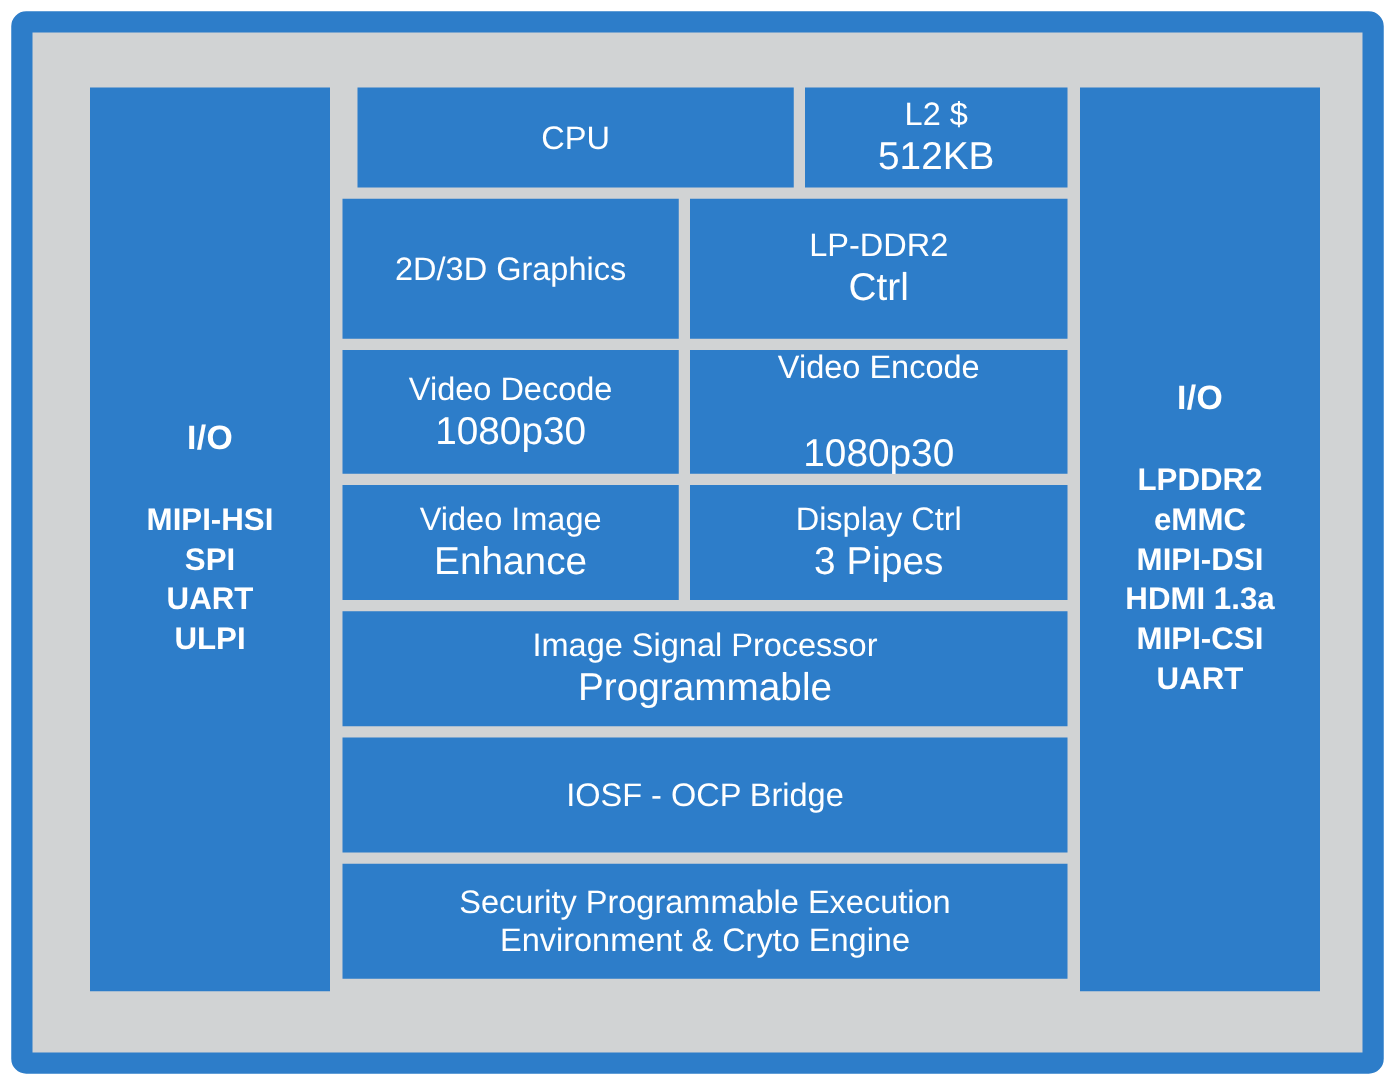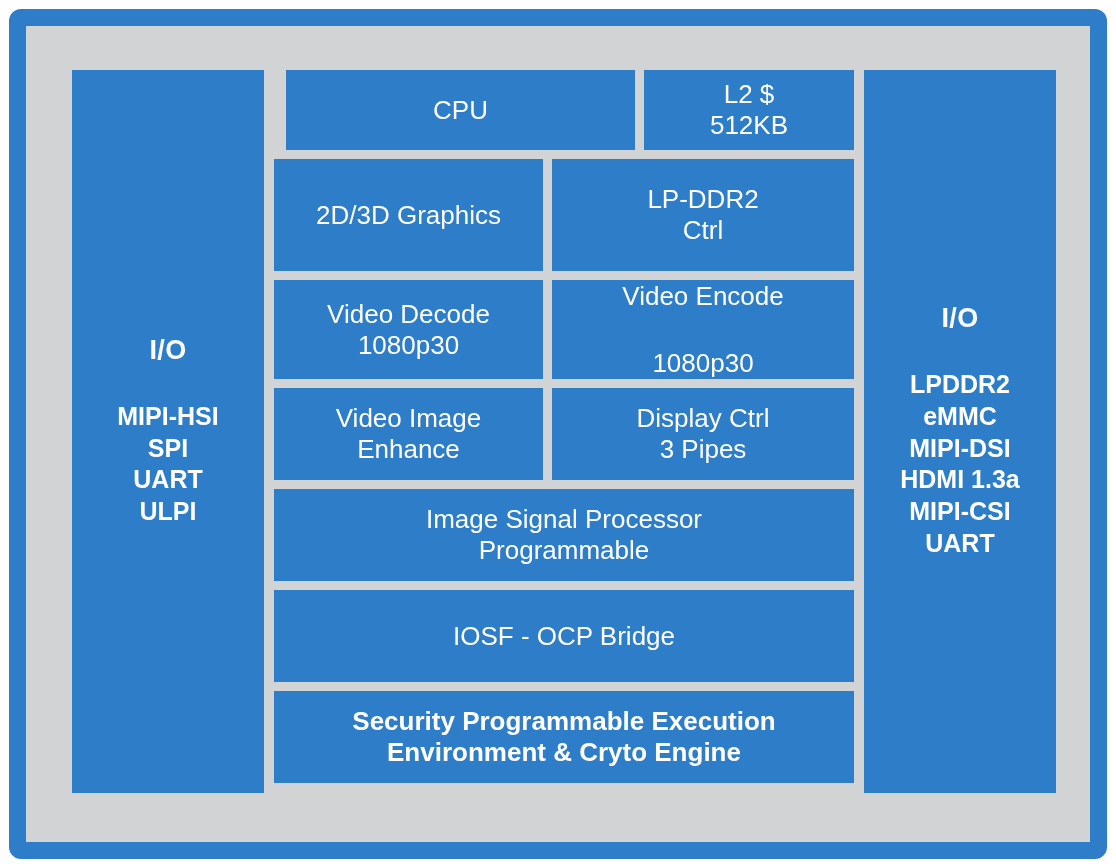--- a/index.html
+++ b/index.html
@@ -95,22 +95,22 @@
   .cell-l2        { flex: 1 1 auto; text-align: right; }
   .cell-graphics  { flex: 0 0 269px; }
   .cell-lpddr     { flex: 1 1 auto; }
   .cell-vdec      { flex: 0 0 269px; }
   .cell-venc      { flex: 1 1 auto; gap: 36px; }
   .cell-vie       { flex: 0 0 269px; }
   .cell-disp      { flex: 1 1 auto; }
   .cell-full      { flex: 1 1 auto; }
 
   .block-text  { font-size: 26px; font-weight: normal; }
-  .block-text.bold { font-weight: bold; }
-  .block-line2 { font-size: 26px; }
+  .block-text.bold { font-weight: normal; }
+  .block-line2 { font-size: 31px; }
 </style>
 </head>
 <body>
 
 <div id="soc-diagram">
 
   <div id="chip-body">
 
     <div class="block io-column">
       <div class="io-title">I/O</div>

